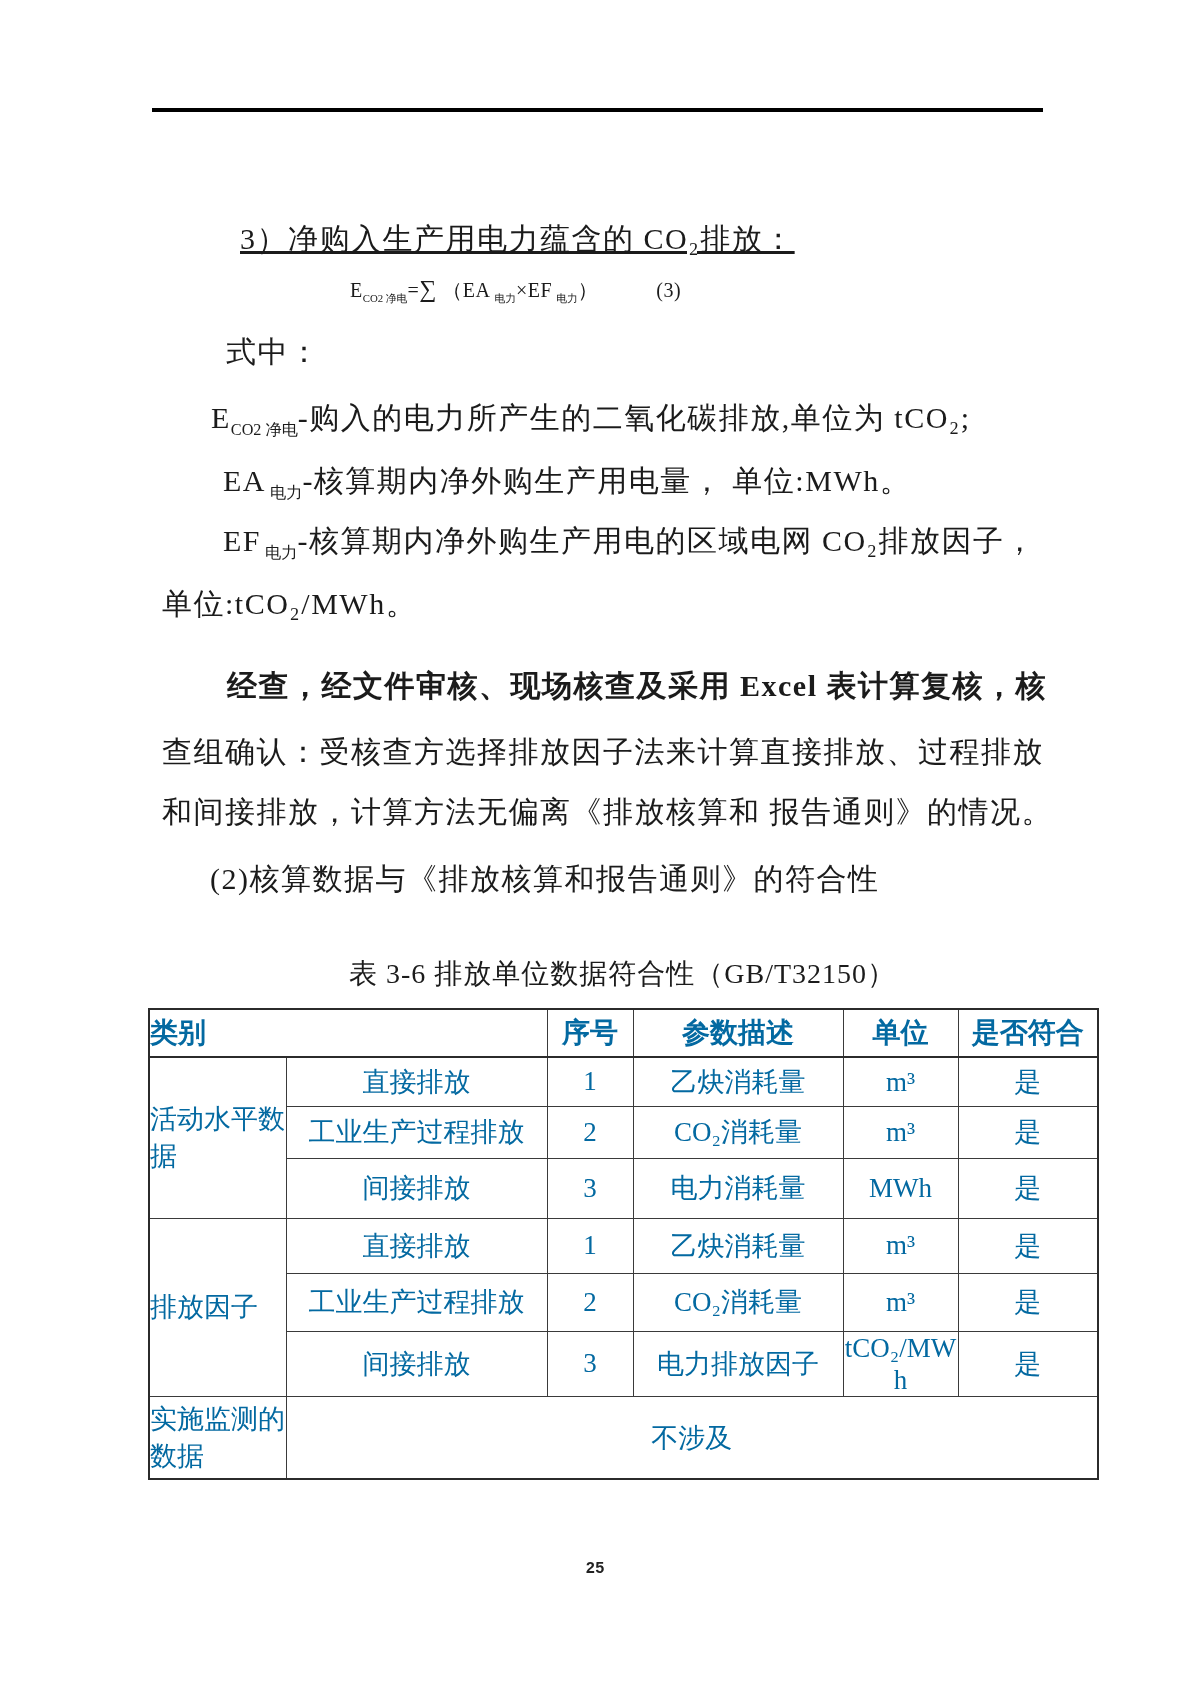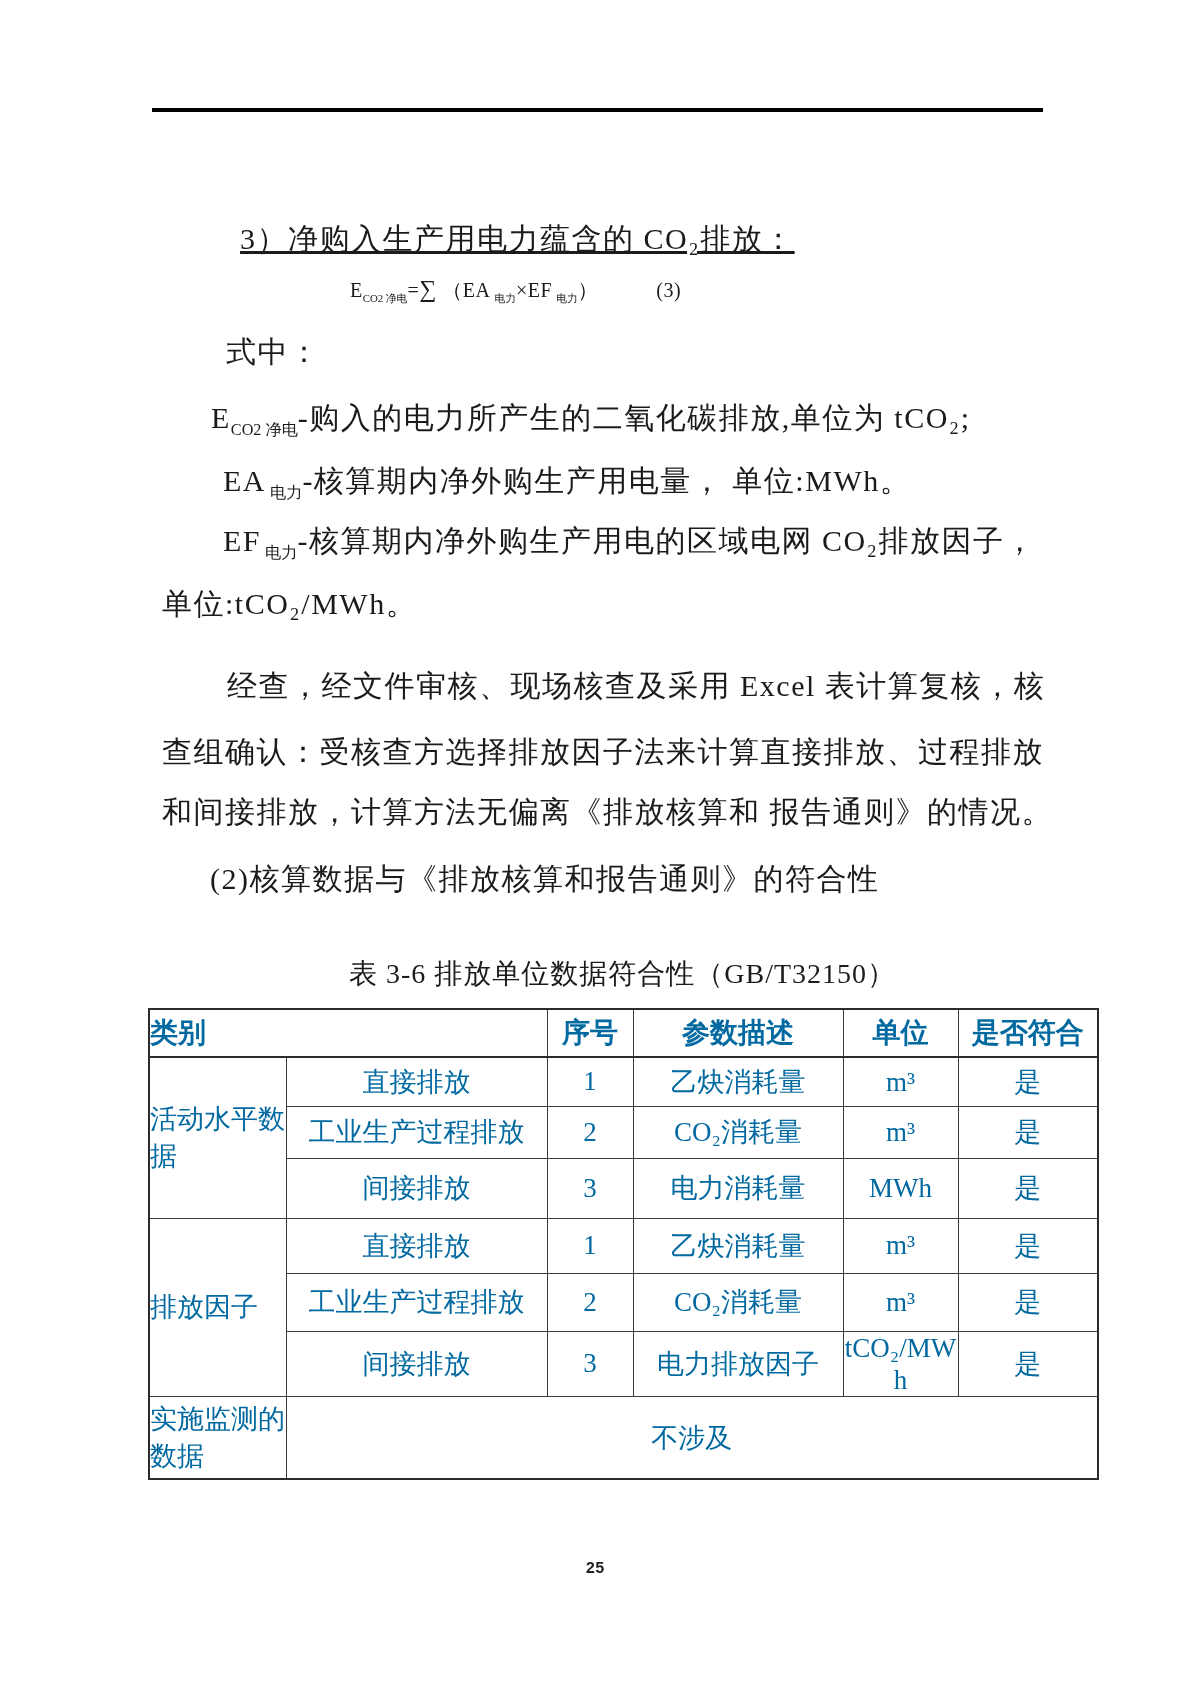--- a/index.html
+++ b/index.html
@@ -20,21 +20,21 @@
   .body-line { font-size:30px; line-height:1; letter-spacing:1.5px; }
   .heading    { left:240px; top:224px;text-decoration:underline; }
   .formula    { left:350px; top:276px; font-size:20px; letter-spacing:0.5px; }
   .formula .sigma { font-size:1.2em; }
   .formula-num { margin-left:58px; }
   .shizhong   { left:226px; top:337px; }
   .def-e      { left:211px; top:403px; }
   .def-ea     { left:223px; top:466px; }
   .def-ef     { left:223px; top:526px; }
   .unit-line  { left:162px; top:589px; }
-  .para1      { left:227px; top:671px; }
+  .para1      { left:227px; top:671px;font-weight:bold; }
   .para2      { left:162px; top:737px; }
   .para3      { left:162px; top:797px; }
   .sub2       { left:210px; top:864px; }
   .caption    { left:148px; top:955px; width:949px; text-align:center; font-size:28px; letter-spacing:1px; }
   sub.fsub { font-size:0.54em; letter-spacing:0; }
   sub.gap { margin-left:4px; }
 
   .tbl-wrap { position:absolute; left:148px; top:1008px; }
   table.data {
     border-collapse:collapse; table-layout:fixed;

